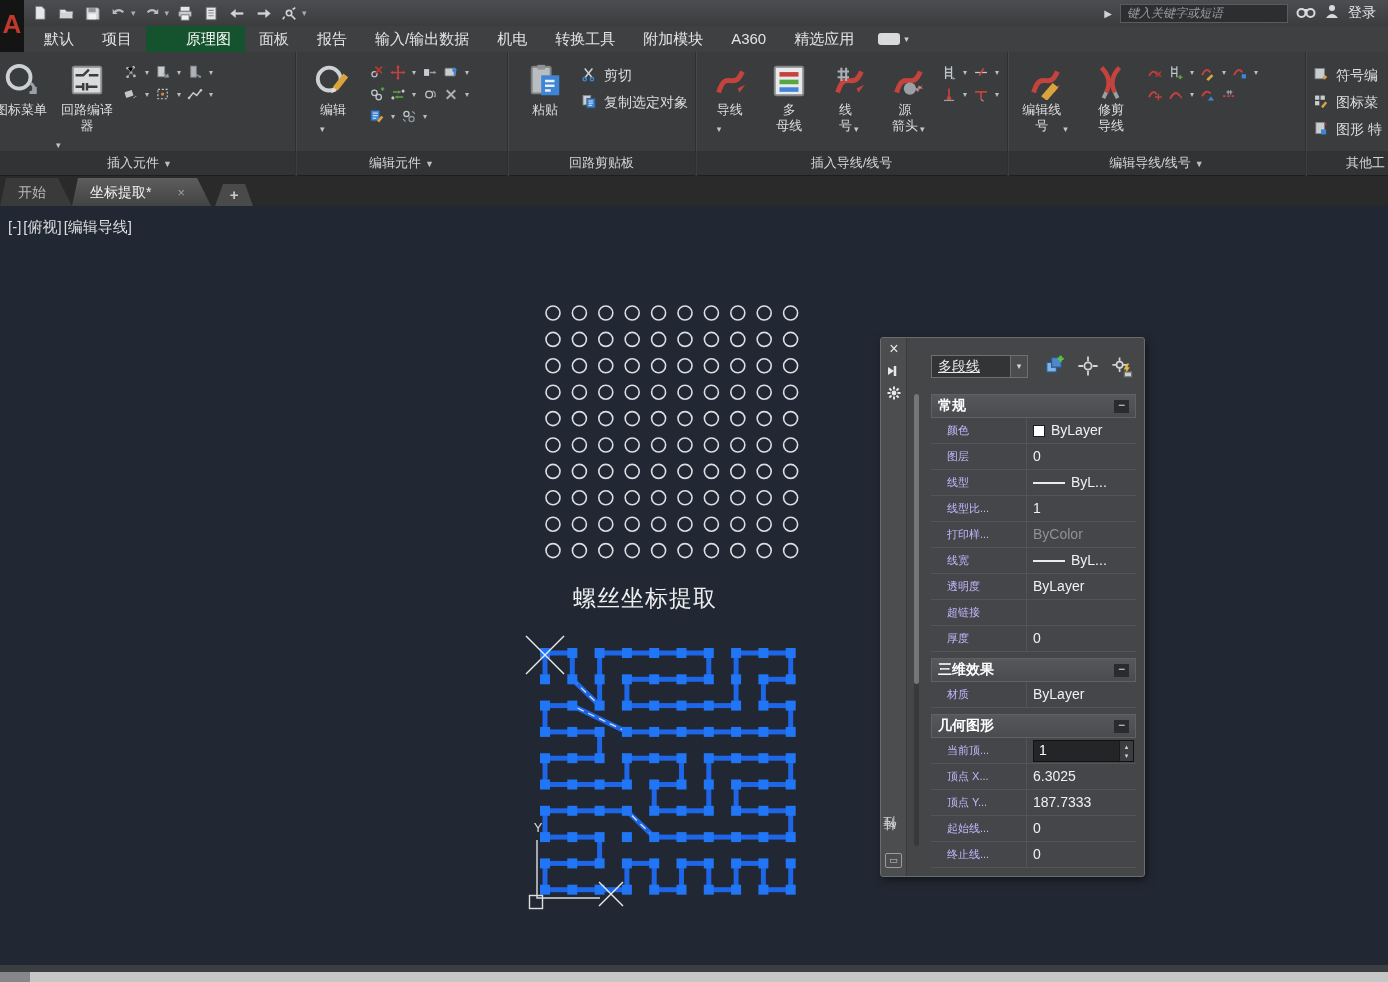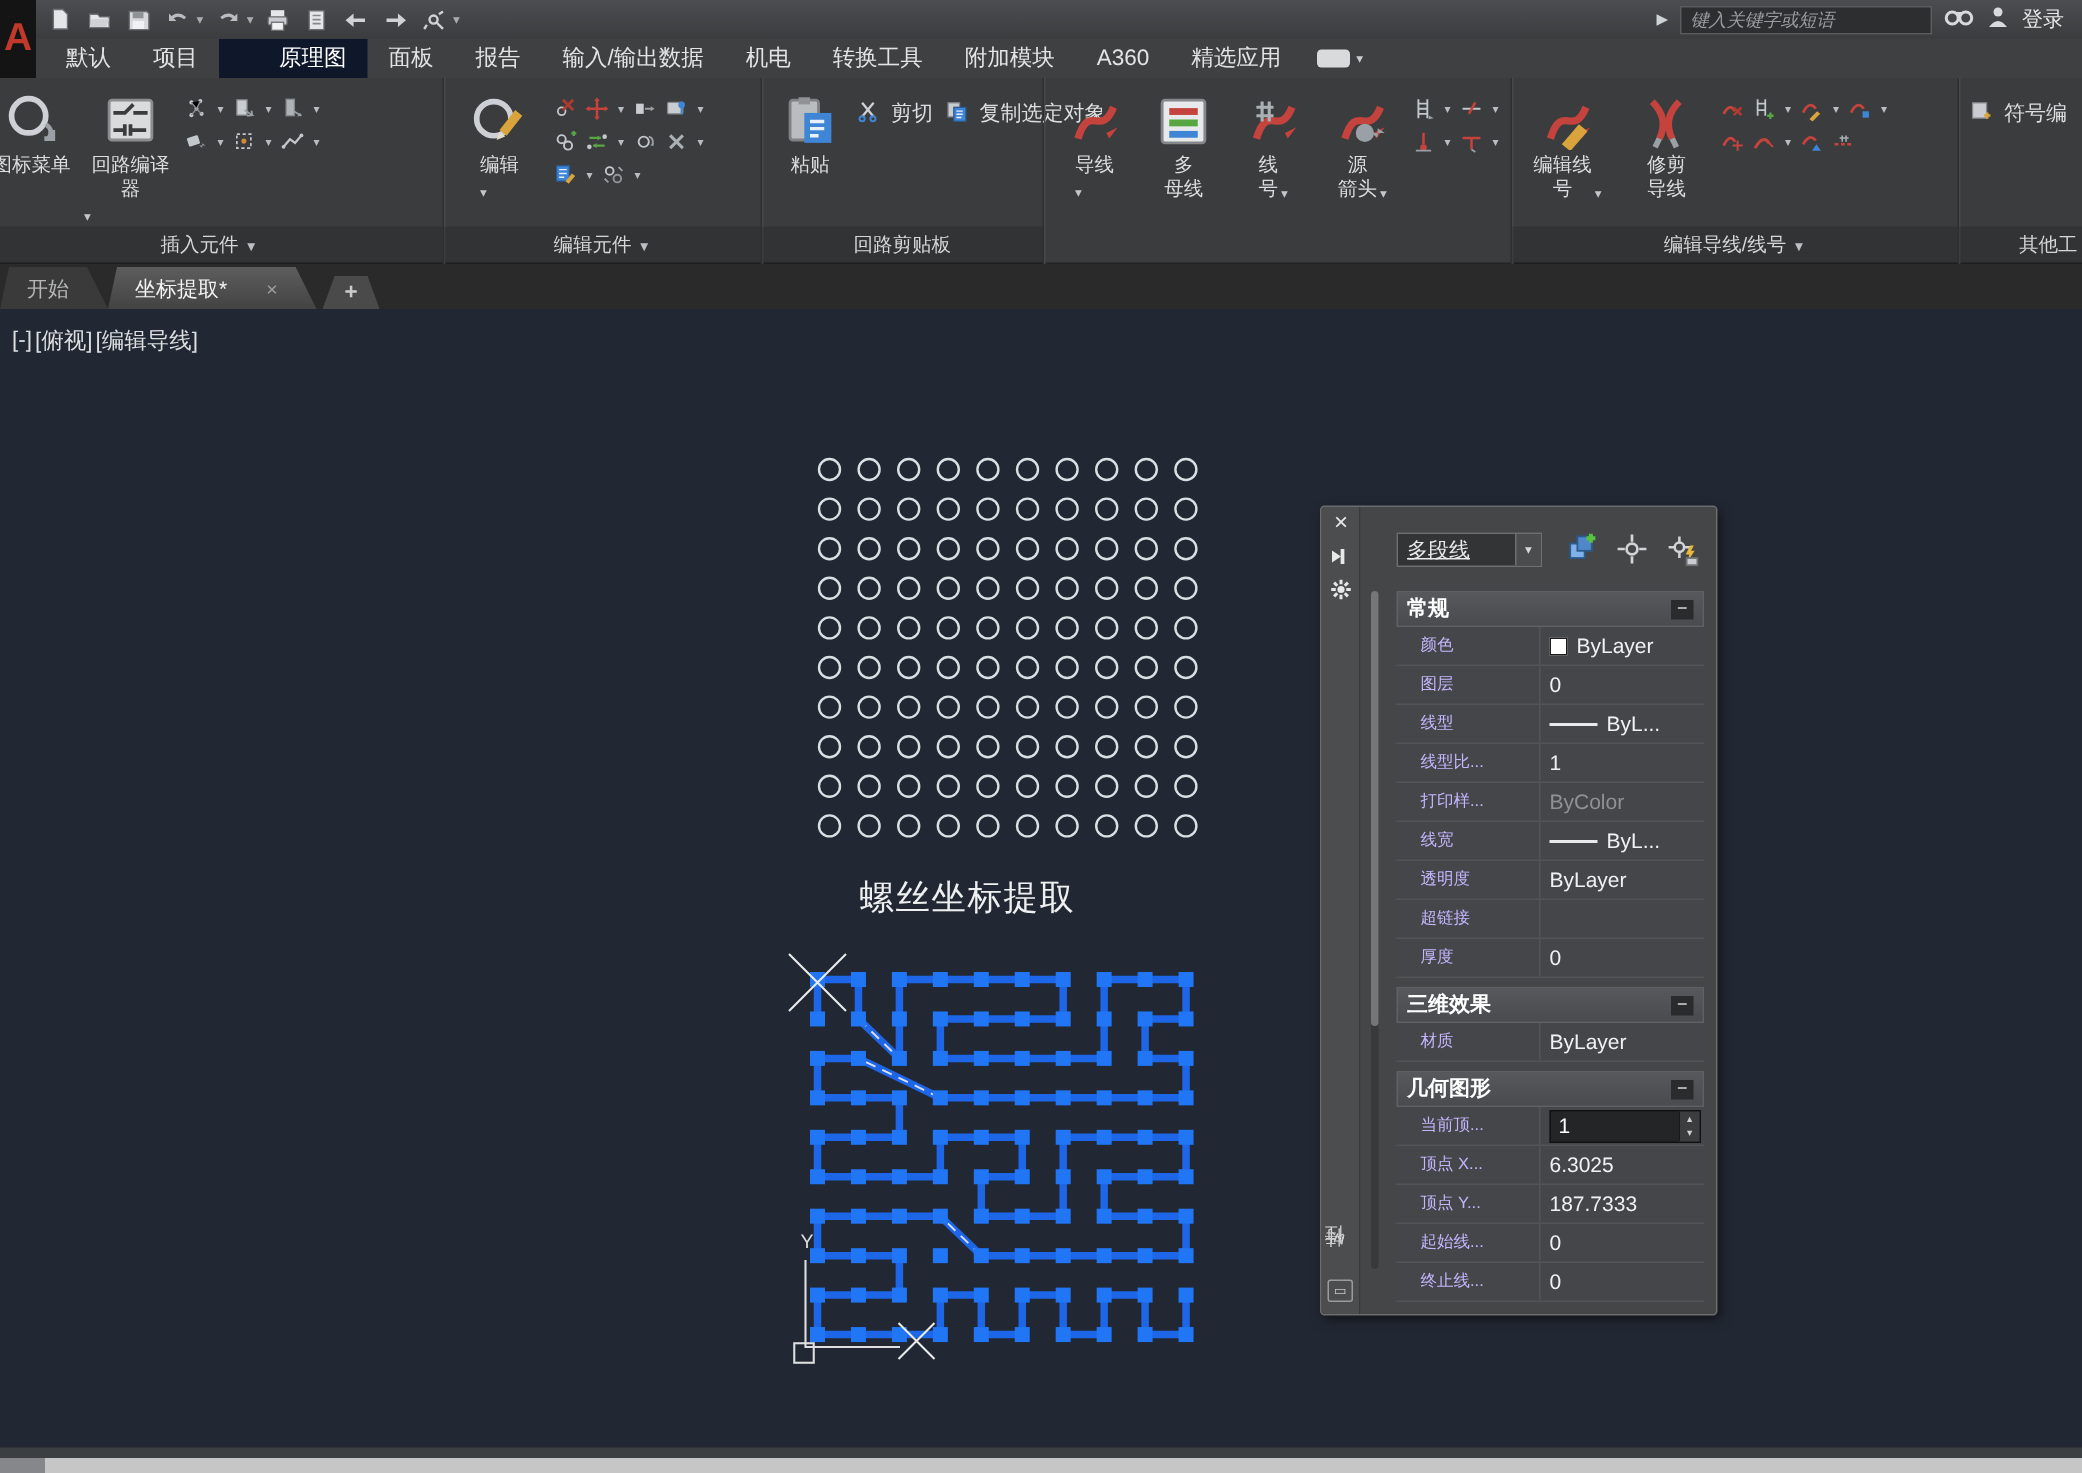--- a/index.html
+++ b/index.html
@@ -23,21 +23,21 @@
   .expander { color:#cfd3d6; font-size:10px; }
   .searchbox { width:168px; height:19px; background:#2d2e30; border:1px solid #5a5b5d;
     color:#e4e4e4; font-size:12px; font-style:italic; padding:0 6px; }
   .searchbox::placeholder { color:#9a9da0; font-style:italic; }
   .signin { color:#e8e8e8; font-size:14px; }
 
   
   .ribbontabs { position:absolute; left:0; top:26px; width:1388px; height:26px;
     background:#3e4042; display:flex; align-items:flex-end; padding-left:30px; }
   .rtab { height:26px; line-height:26px; padding:0 14px; color:#e2e3e4; font-size:15px; cursor:default; }
-  .rtab.active { background:#0f172a; color:#ffffff;padding-left:40px; }
+  .rtab.active { background:#14532d; color:#ffffff;padding-left:40px; }
   .rtoggle { margin-left:10px; height:26px; display:flex; align-items:center; gap:4px; color:#c9cdd0; }
   .rtoggle .pill { width:22px; height:12px; background:#d8dadc; border-radius:3px; display:inline-block; }
   .rtoggle .car { font-size:9px; }
 
   
   .ribbon { position:absolute; left:0; top:52px; width:1388px; height:124px; background:#3a3c3e;
     display:flex; border-bottom:1px solid #242424; }
   .panel { position:relative; height:124px; flex:none; border-right:1px solid #2e2f30; box-shadow:inset 1px 0 0 #47484a; }
   .pcontent { position:absolute; left:0; top:0; right:0; height:99px; display:flex; align-items:flex-start; padding:4px 6px 0 6px; gap:4px; }
   .plabel { position:absolute; left:0; bottom:0; width:100%; height:25px; line-height:24px;
@@ -47,21 +47,21 @@
   .bigbtn .bicon { height:42px; display:flex; align-items:center; justify-content:center; }
   .bigbtn .bicon svg { width:38px; height:38px; }
   .blabel { color:#dcddde; font-size:13px; line-height:16px; text-align:center; white-space:pre-line; }
   .bcar { color:#c4c7ca; font-size:9px; line-height:10px; }
   .sidecar { display:flex; align-items:flex-end; gap:2px; }
   .smallgrid { display:flex; flex-direction:column; gap:5px; padding-top:8px; }
   .srow { display:flex; align-items:center; gap:3px; }
   .sbtn { display:inline-flex; align-items:center; cursor:default; }
   .sbtn svg { width:18px; height:17px; }
   .scar { font-size:8px; color:#b9bdc1; margin:0 2px; }
-  .plist { display:flex; flex-direction:row; gap:7px; padding-top:10px; }
+  .plist { display:flex; flex-direction:column; gap:7px; padding-top:10px; }
   .litem { display:flex; align-items:center; gap:6px; color:#dcddde; font-size:14px; white-space:nowrap; cursor:default; }
   .litem svg { width:18px; height:17px; }
 
   
   .filetabs { position:absolute; left:0; top:176px; width:1388px; height:30px; background:#2a2a2a; display:flex; align-items:flex-end; }
   .ftab { height:28px; line-height:28px; font-size:14px; padding:0 26px 0 18px; color:#b6b7b8;
     background:#3a3a3a; clip-path:polygon(0 100%,6px 0,calc(100% - 14px) 0,100% 100%); cursor:default; }
   .ftab.active { background:linear-gradient(#5d5d5d,#434343); color:#f4f4f4; }
   .ftab .closex { margin-left:26px; color:#9d9fa1; font-size:13px; }
   .plustab { height:22px; width:38px; margin-left:4px; background:#4a4a4a;
@@ -526,20 +526,21 @@
               <span class="sbtn">
                 <svg viewBox="0 0 20 20">
                   <path d="M3 7 h14 M10 7 v9" stroke="#c4433c" stroke-width="2"></path>
                   <path d="M10 16 l3 2" stroke="#9aa0a5" stroke-width="1.4"></path>
                 </svg>
               </span>
               <span class="scar">▾</span>
             </div>
           </div>
         </div>
+        <div class="plabel"><span>插入导线/线号</span></div>
       </section>
       <section class="panel" style="width: 298px;">
         <div class="pcontent">
           <div class="bigbtn">
             <div class="bicon">
               <svg viewBox="0 0 20 20">
                 <path d="M4 16 C8 3 12 16 16.5 5" fill="none" stroke="#c4433c" stroke-width="2.6"></path>
                 <path d="M14 14 l4 -2 l-3 4 z" fill="#c4433c"></path>
                 <path d="M8 18 l6 -7 l3 2.4 l-6 7 z" fill="#d9a43b"></path>
               </svg>

